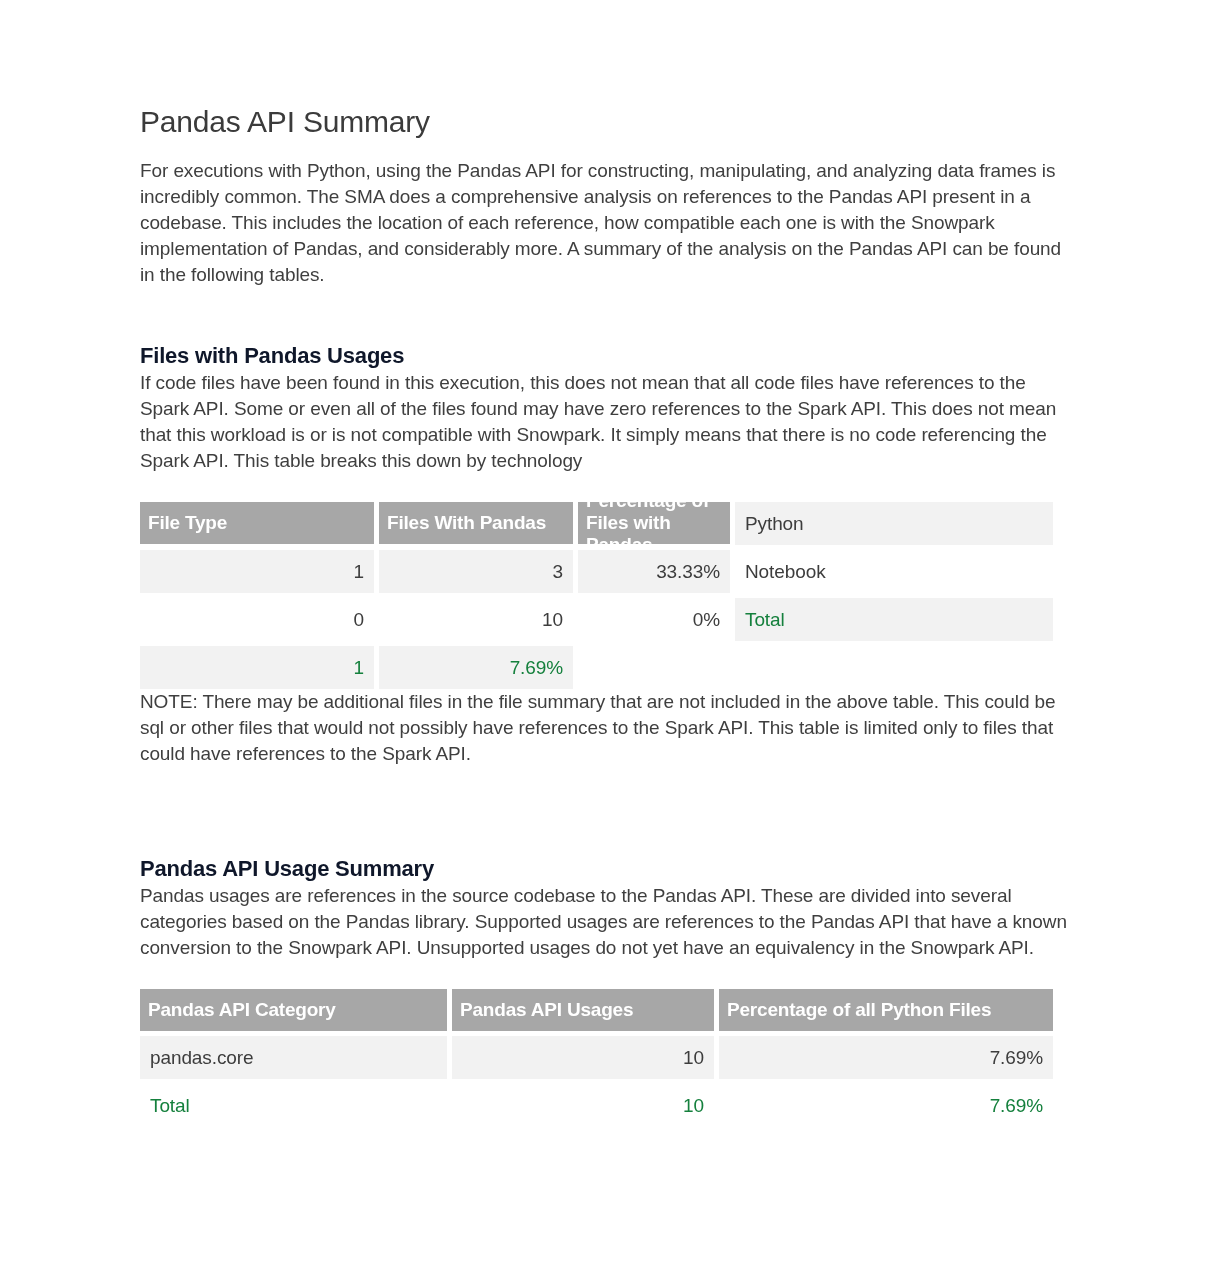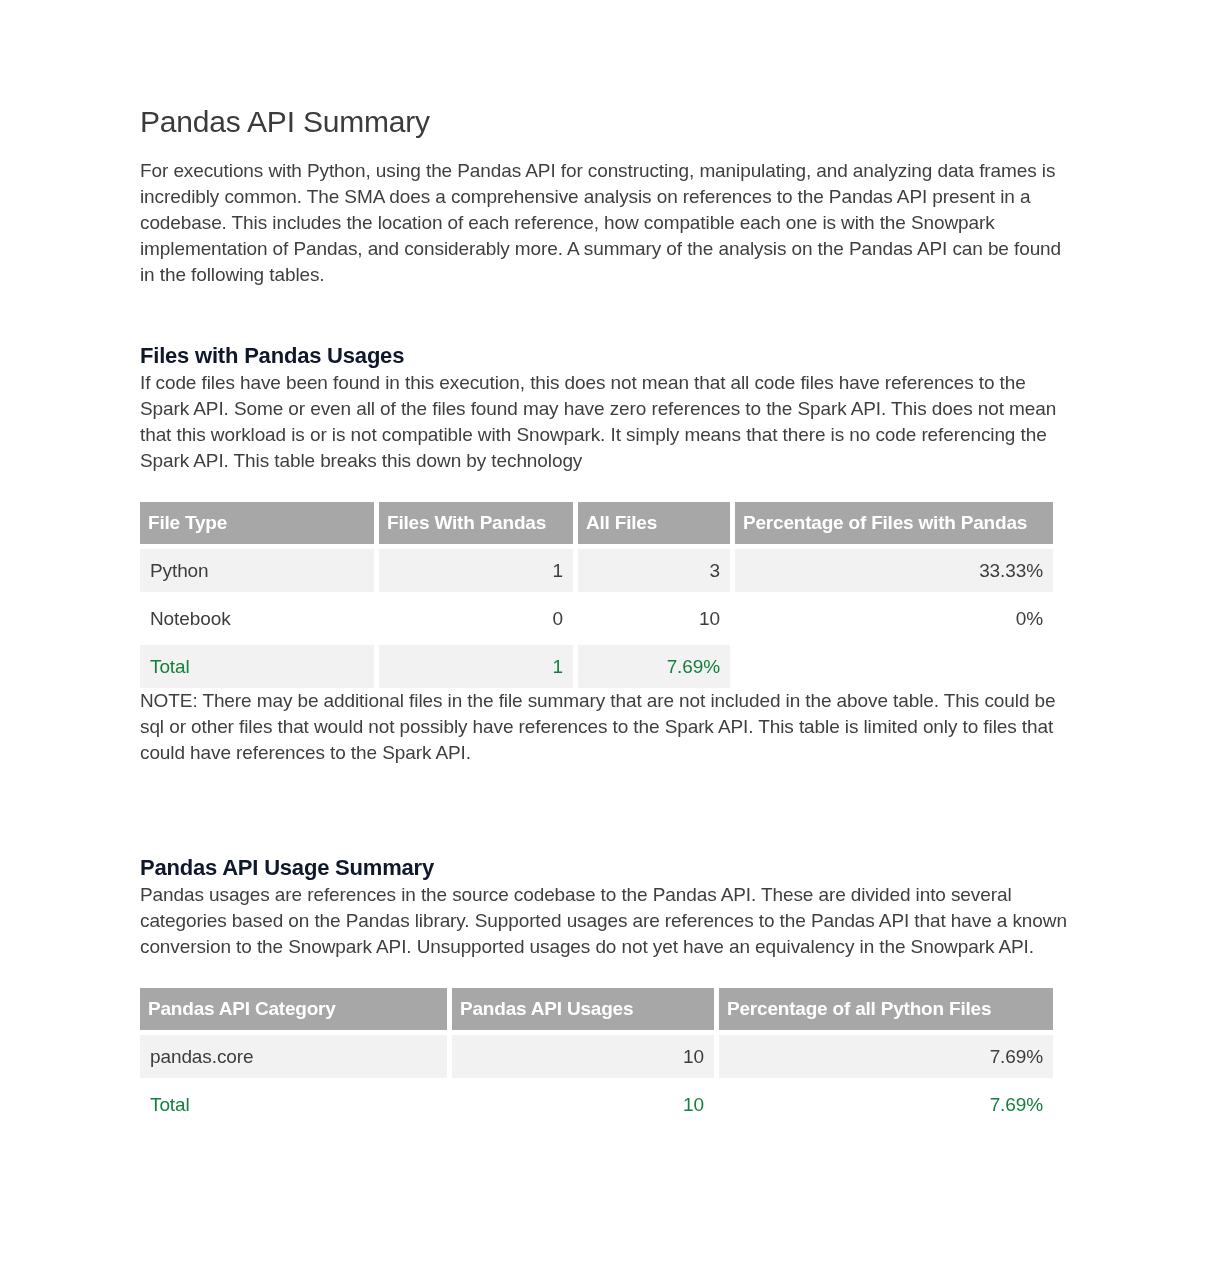--- a/index.html
+++ b/index.html
@@ -50,21 +50,20 @@
     <h1 class="doc-title">Pandas API Summary</h1>
     <p class="body-text">For executions with Python, using the Pandas API for constructing, manipulating, and analyzing data frames is incredibly common. The SMA does a comprehensive analysis on references to the Pandas API present in a codebase. This includes the location of each reference, how compatible each one is with the Snowpark implementation of Pandas, and considerably more. A summary of the analysis on the Pandas API can be found in the following tables.</p>
 
     <div class="sect-files">
       <h3 class="section-heading">Files with Pandas Usages</h3>
       <p class="body-text">If code files have been found in this execution, this does not mean that all code files have references to the Spark API. Some or even all of the files found may have zero references to the Spark API. This does not mean that this workload is or is not compatible with Snowpark. It simply means that there is no code referencing the Spark API. This table breaks this down by technology</p>
 
       <div class="tbl t1">
         <div class="th">File Type</div>
         <div class="th">Files With Pandas</div>
-        <div class="th">All Files</div>
         <div class="th">Percentage of Files with Pandas</div>
 
         <div class="td shade">Python</div>
         <div class="td shade num">1</div>
         <div class="td shade num">3</div>
         <div class="td shade num">33.33%</div>
 
         <div class="td">Notebook</div>
         <div class="td num">0</div>
         <div class="td num">10</div>

